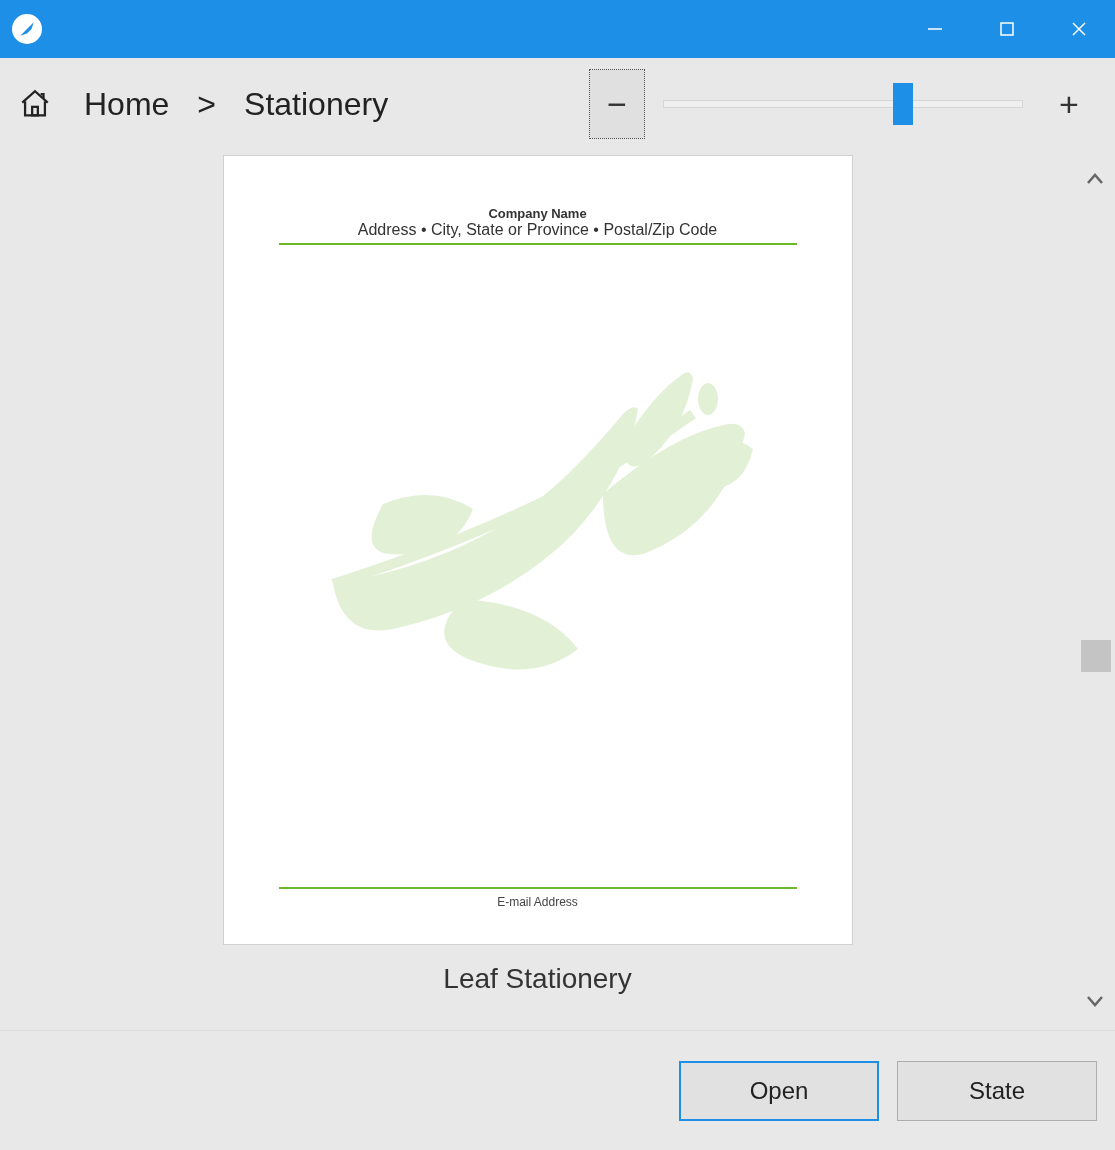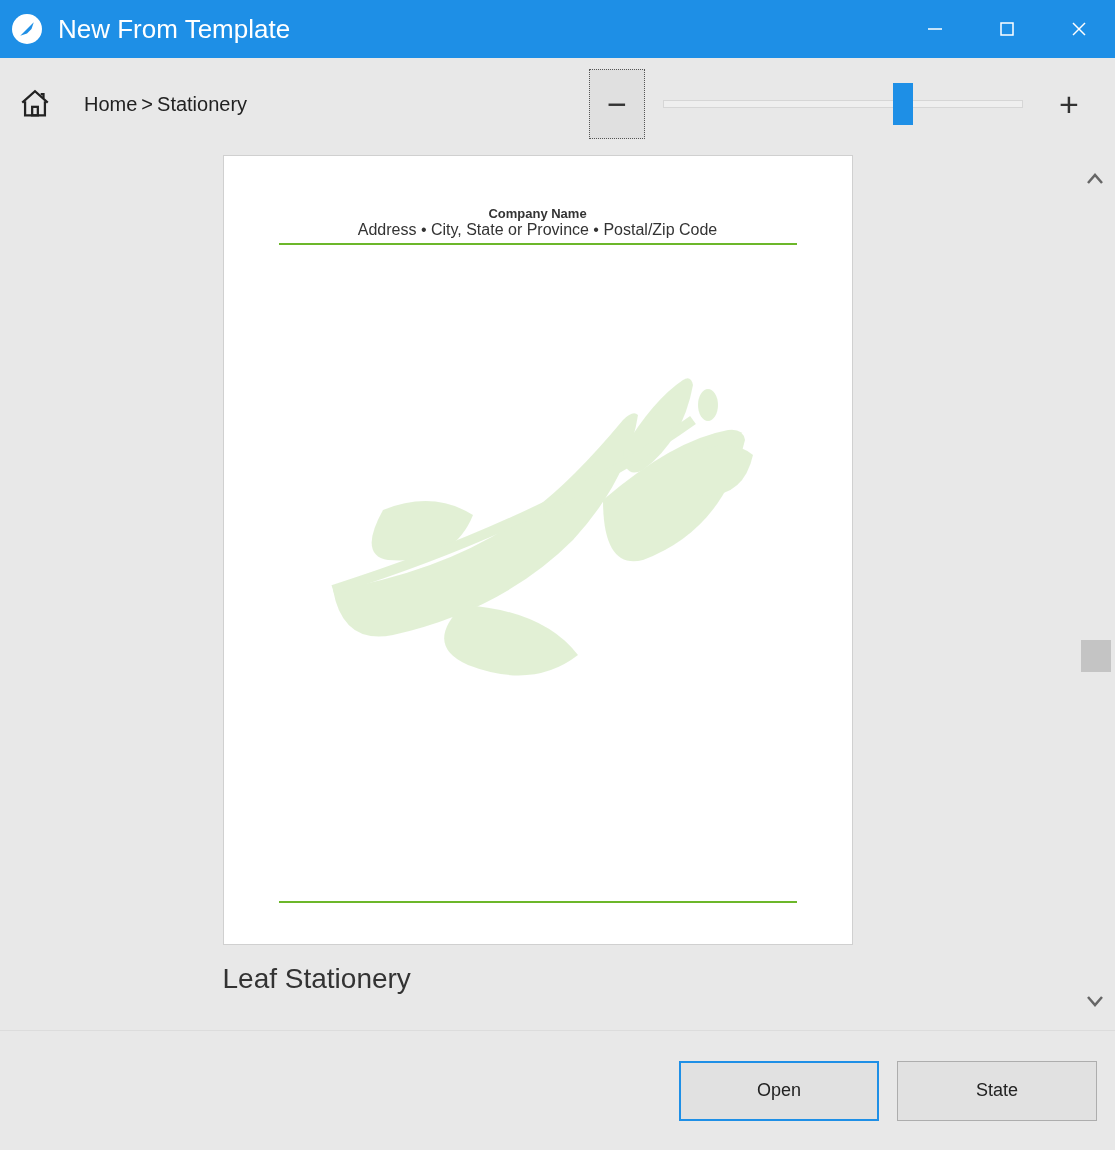--- a/index.html
+++ b/index.html
@@ -42,24 +42,24 @@
     padding: 0 18px;
     gap: 8px;
   }
   .toolbar .home-icon-wrap {
     display: flex;
     align-items: center;
   }
   .breadcrumb {
     display: flex;
     align-items: center;
-    font-size: 20px;
+    font-size: 32px;
     color: #222;
     margin-left: 24px;
-    gap: 4px;
+    gap: 28px;
   }
   .breadcrumb .sep { color: #222; }
   .toolbar .spacer { flex: 1; }
   .zoom-btn {
     width: 56px; height: 70px;
     display: flex;
     align-items: center;
     justify-content: center;
     font-size: 34px;
     color: #333;
@@ -100,21 +100,21 @@
     left: 0; top: 0; right: 40px; bottom: 0;
     display: flex;
     flex-direction: column;
     align-items: center;
   }
   .template-card {
     margin-top: 5px;
     width: 630px;
     display: flex;
     flex-direction: column;
-    align-items: flex-start;
+    align-items: center;
   }
   .page-preview {
     width: 630px;
     height: 790px;
     background: #fff;
     border: 1px solid #d0d0d0;
     position: relative;
     overflow: hidden;
     display: flex;
     flex-direction: column;
@@ -187,40 +187,39 @@
     justify-content: flex-end;
     padding: 0 18px;
     gap: 18px;
   }
   .footer .btn {
     width: 200px;
     height: 60px;
     display: flex;
     align-items: center;
     justify-content: center;
-    font-size: 18px;
+    font-size: 24px;
     color: #222;
     border: 1px solid #adadad;
     background: #e1e1e1;
   }
   .footer .btn.primary {
     border: 2px solid #1e8fe6;
     background: #e1e1e1;
   }
 </style>
 </head>
 <body>
 
 <div class="titlebar">
   <div class="app-icon">
     <svg width="18" height="18" viewBox="0 0 24 24" fill="none">
       <path d="M3 21 L21 3 L18 12 L12 18 Z" fill="#1e8fe6"></path>
     </svg>
   </div>
-  <span>New From Template</span>
   <div class="spacer"></div>
   <div class="winbtn">
     <svg width="18" height="18" viewBox="0 0 18 18">
         <line x1="2" y1="9" x2="16" y2="9" stroke-width="1.5"></line>
       </svg>
   </div>
   <div class="winbtn">
     <svg width="16" height="16" viewBox="0 0 16 16">
         <rect x="2" y="2" width="12" height="12" fill="none" stroke-width="1.5"></rect>
       </svg>
@@ -274,20 +273,21 @@
               <path d="M330 140 Q400 80 455 70 Q470 68 472 80 Q450 170 370 200 Q330 210 330 140 Z"></path>
               <path d="M350 90 Q380 40 410 20 Q418 15 420 25 Q410 80 370 110 Q350 120 350 90 Z"></path>
               <path d="M420 95 Q455 75 480 95 Q470 140 425 135 Q405 130 420 95 Z"></path>
               <ellipse cx="435" cy="45" rx="10" ry="16"></ellipse>
               <path d="M60 230 Q280 160 420 60" stroke="#BFDFA4" stroke-width="10" fill="none"></path>
             </g>
           </svg>
         </div>
         <div class="foot">
           <div class="green-line"></div>
+          <div>E-mail Address</div>
         </div>
       </div>
       <div class="template-name">Leaf Stationery</div>
     </div>
   </div>
   <div class="vscroll">
     <div class="arrow">
       <svg width="18" height="14" viewBox="0 0 18 14">
           <path d="M2 11 L9 3 L16 11" fill="none" stroke="#666" stroke-width="2.5"></path>
         </svg>

